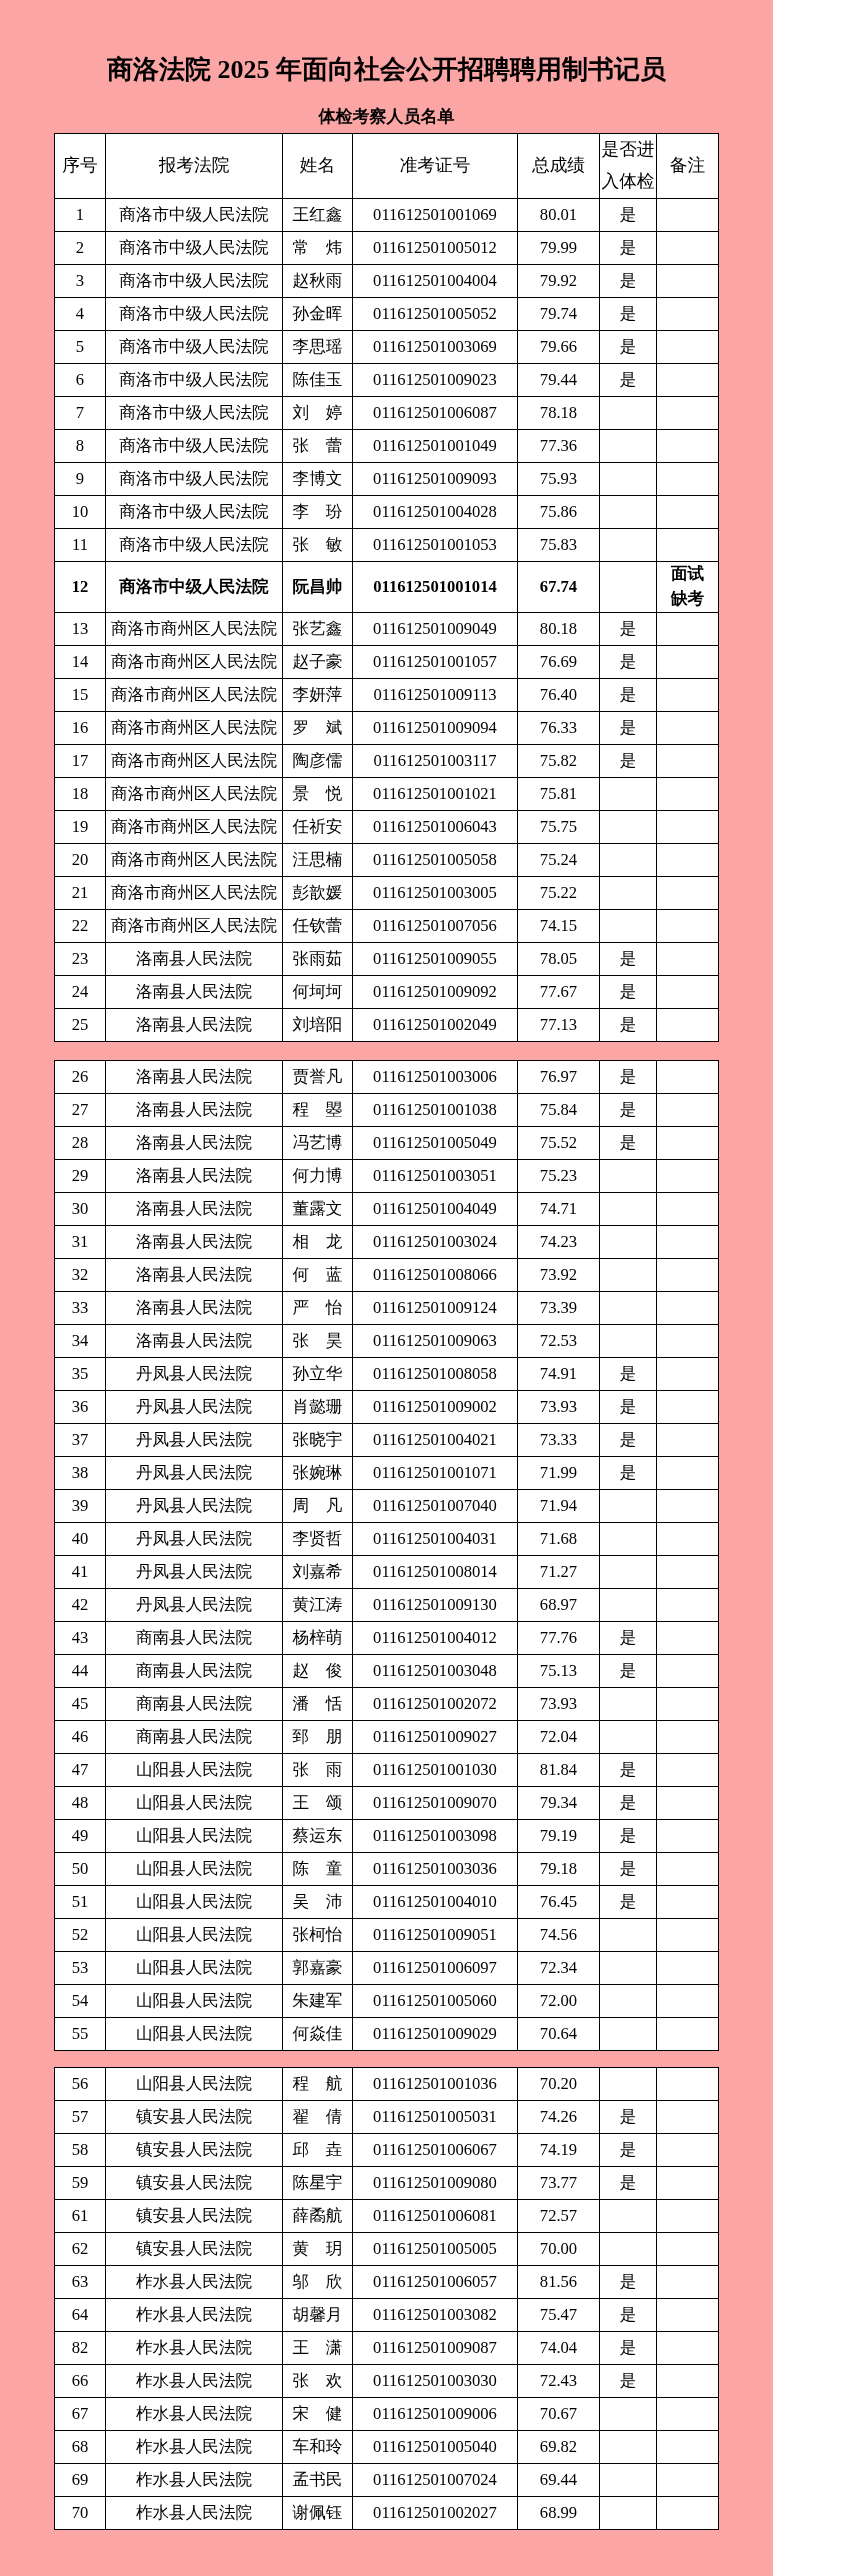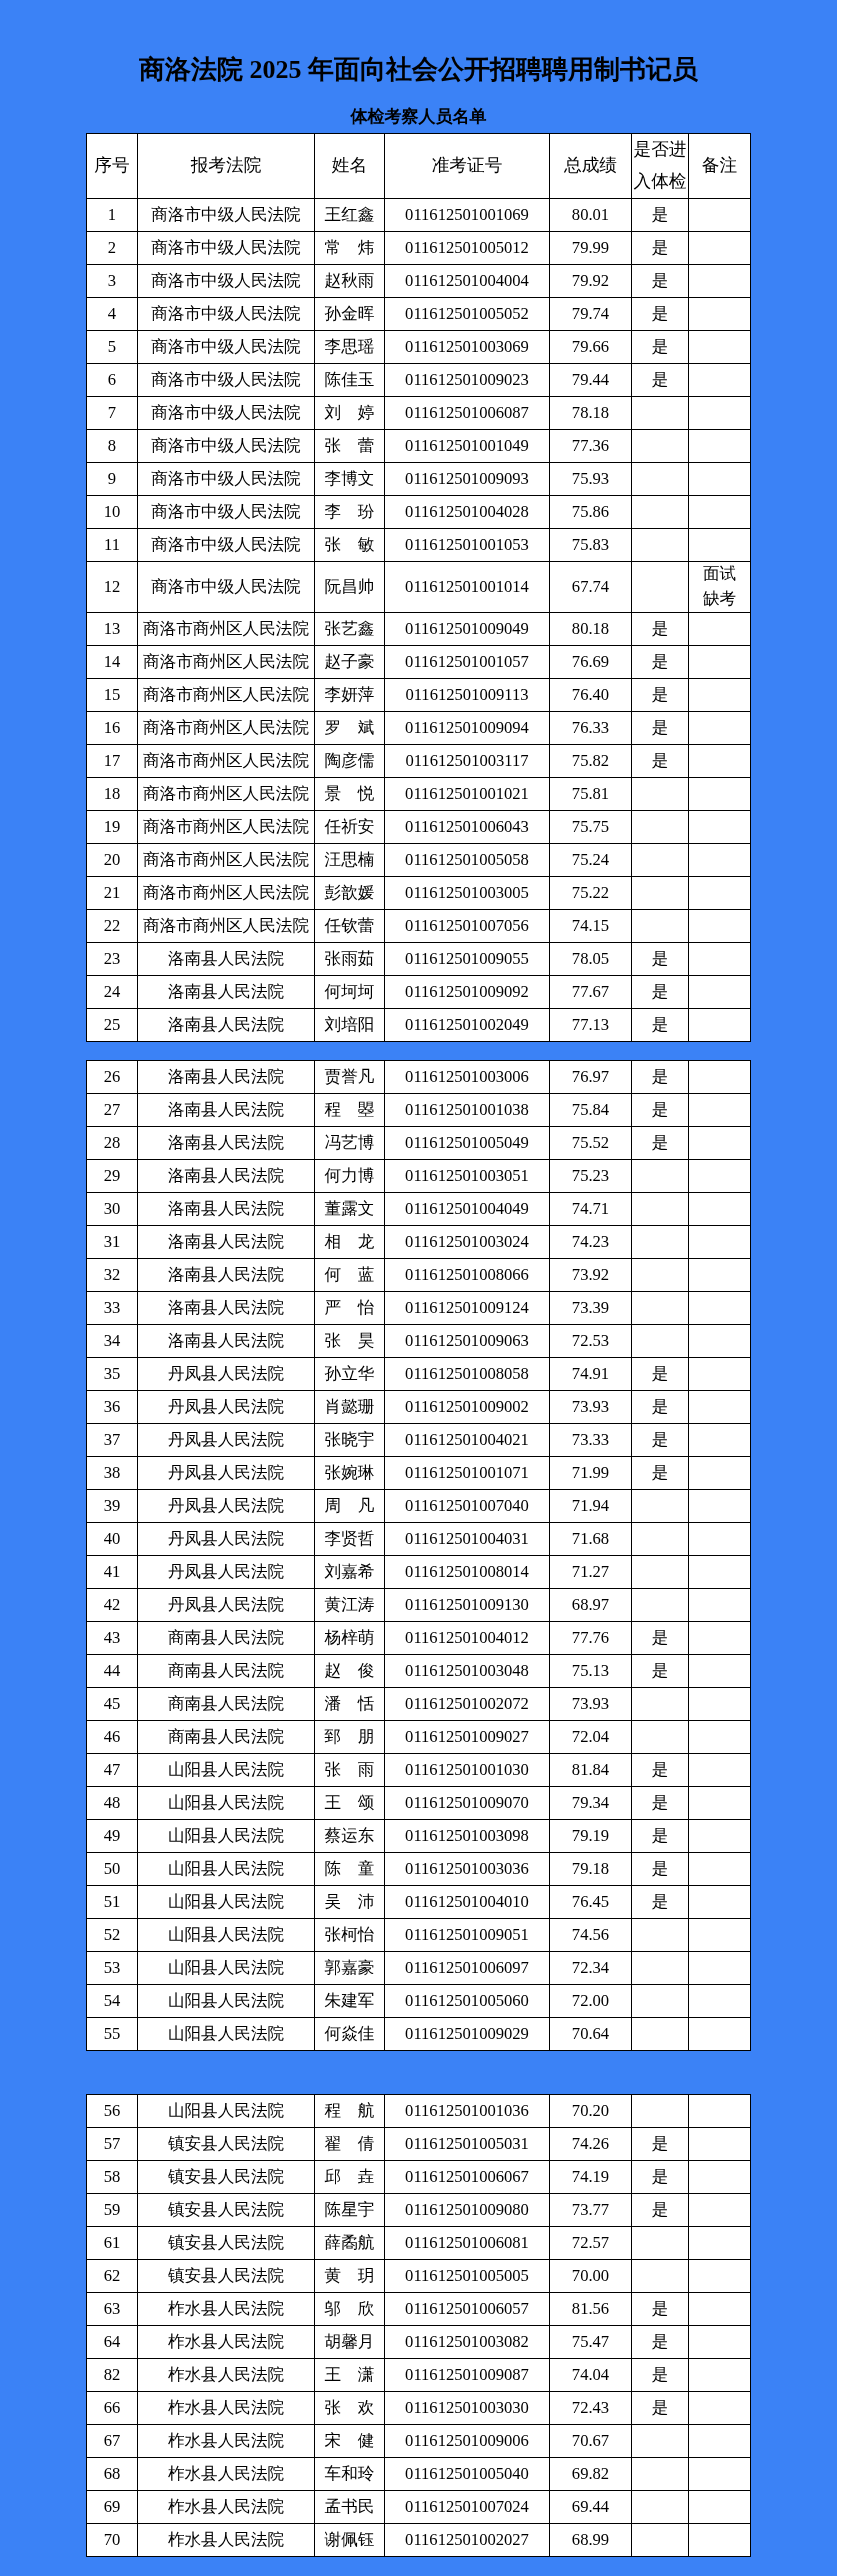--- a/index.html
+++ b/index.html
@@ -1,20 +1,20 @@
 <!DOCTYPE html>
 <html style="font-size:8.6px"><head>
 <meta charset="utf-8">
 <style>
   html, body { margin: 0; padding: 0; background: #ffffff; }
   .page {
     position: relative;
-    width: 837px;
+    width: 773px;
     height: 2576px;
-    background: #3b82f6;
+    background: #fca5a5;
     overflow: hidden;
     color: #000;
     font-family: "Liberation Serif", "DejaVu Serif", serif;
   }
   .doc-title-1 {
     margin: 54px 0 0 0;
     text-align: center;
     font-size: 26px;
     line-height: 32px;
     font-weight: bold;
@@ -30,37 +30,37 @@
   }
   .table-pages { margin-top: 2.1px; }
   .sheet-table {
     table-layout: fixed;
     width: 665px;
     margin: 0 auto;
     border-collapse: collapse;
     background: #fff;
   }
   .sheet-table + .sheet-table { margin-top: 18px; }
-  .sheet-table:nth-of-type(3) { margin-top: 43px; }
+  .sheet-table:nth-of-type(3) { margin-top: 16px; }
   .sheet-table th, .sheet-table td {
     border: 1.1px solid #000;
     padding: 0;
     text-align: center;
     vertical-align: middle;
     overflow: hidden;
   }
   .sheet-table th {
     height: 63px;
     font-weight: normal;
     font-size: 17.7px;
     line-height: 1.8;
     padding: 0 1.1px;
   }
   .sheet-table tbody tr { height: 33px; }
-  .sheet-table tbody tr.tall { height: 44px; }
+  .sheet-table tbody tr.tall { height: 44px; font-weight: bold; }
   .sheet-table td { font-size: 16.6px; line-height: 1.4; }
   .sheet-table td.col-7 { white-space: pre-line; line-height: 1.5; }
 </style>
 </head>
 <body>
 
 <div class="page">
   <h1 class="doc-title-1">商洛法院 2025 年面向社会公开招聘聘用制书记员</h1>
   <h1 class="doc-title-2">体检考察人员名单</h1>
   <div class="table-pages">

